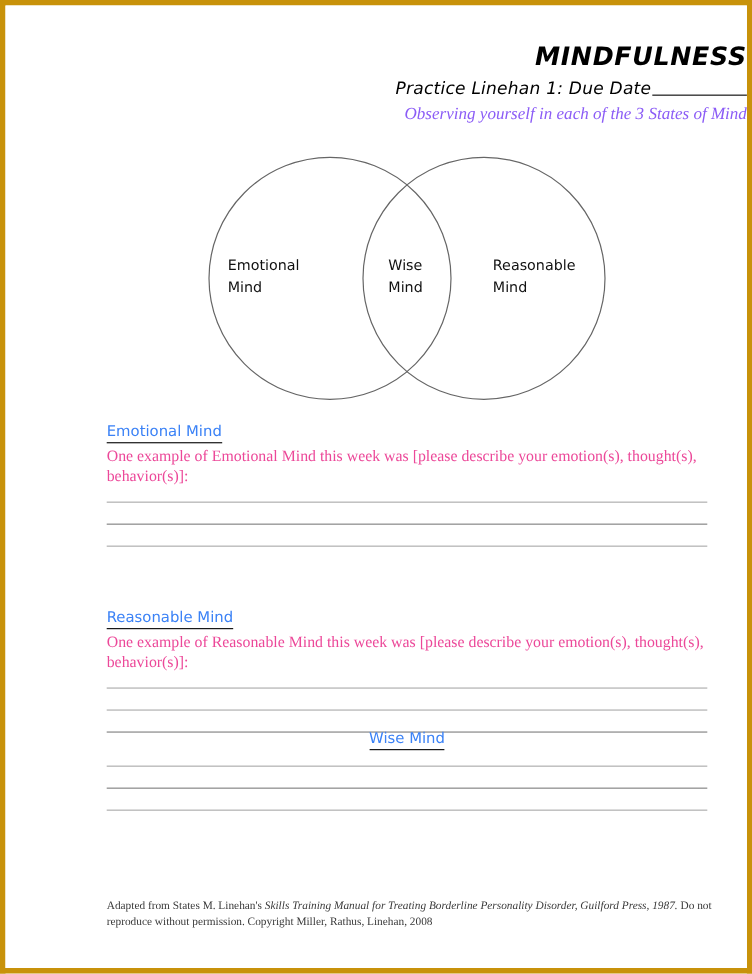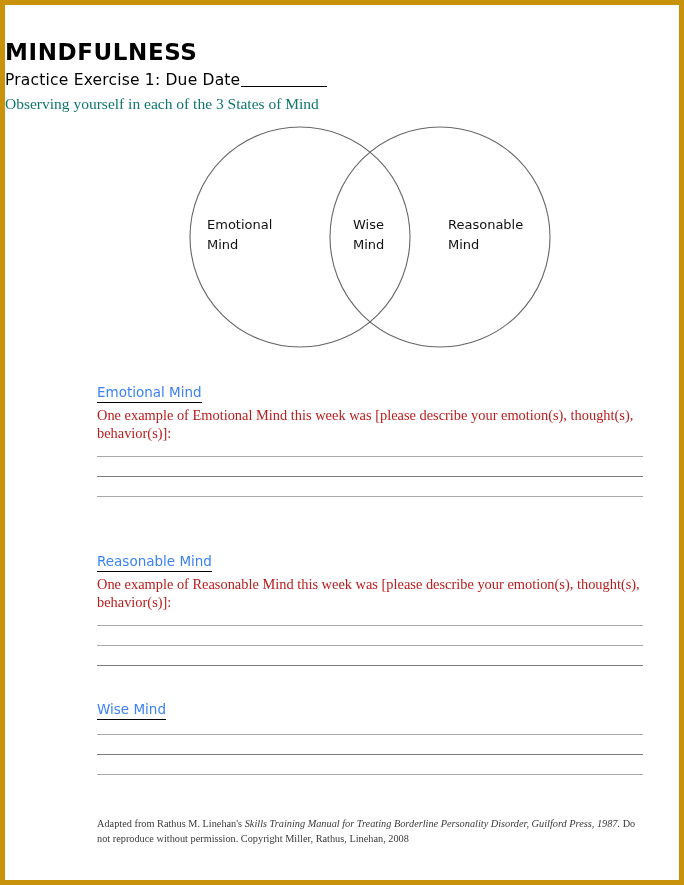--- a/index.html
+++ b/index.html
@@ -41,21 +41,22 @@
     height: 875px;
     background: #ffffff;
   }
 
   
   .header {
     position: absolute;
     left: 0;
     top: 0;
     width: 674px;
-    text-align: left;
+    text-align: right;
+    font-style: italic;
   }
   .doc-title {
     font-family: "DejaVu Sans", sans-serif;
     font-weight: bold;
     font-size: 23px;
     letter-spacing: 0.6px;
     margin: 36px 0 0 0;
     line-height: 1;
     color: #000000;
   }
@@ -73,29 +74,29 @@
     width: 86px;
     border-bottom: 1.6px solid #000000;
     vertical-align: -2px;
     margin-left: 1px;
   }
   .subtitle-serif {
     font-family: "Liberation Serif", serif;
     font-size: 15.5px;
     margin-top: 6px;
     line-height: 1.15;
-    color: #0f766e;
+    color: #8b5cf6;
     white-space: nowrap;
   }
 
   
   .venn-wrap {
     position: absolute;
     left: 0;
-    top: 110px;
+    top: 126px;
     width: 674px;
     height: 245px;
   }
   .venn-svg { display: block; }
   .venn-label {
     font-family: "DejaVu Sans", sans-serif;
     font-size: 13px;
     fill: #111111;
   }
 
@@ -112,21 +113,21 @@
     display: inline-block;
     border-bottom: 1.4px solid #000000;
     padding-bottom: 1px;
     line-height: 1.15;
     margin: 0;
   }
   .section-prompt {
     font-family: "Liberation Serif", serif;
     font-size: 14.4px;
     line-height: 1.26;
-    color: #b91c1c;
+    color: #ec4899;
     margin: 3px 0 0 0;
   }
   .answer-lines {
     margin-top: 14px;
   }
   .answer-line {
     height: 0;
     border-bottom: 1px solid #a9a9a9;
     margin-bottom: 19px;
     width: 546px;
@@ -155,21 +156,21 @@
   <div class="frame-edge frame-top"></div>
   <div class="frame-edge frame-bottom"></div>
   <div class="frame-edge frame-left"></div>
   <div class="frame-edge frame-right"></div>
 
   <div class="sheet">
 
     <div class="header">
       <div class="doc-title">MINDFULNESS</div>
       <div class="subtitle-line">
-        <span>Practice Exercise 1: Due Date</span><span class="due-blank"></span>
+        <span>Practice Linehan 1: Due Date</span><span class="due-blank"></span>
       </div>
       <div class="subtitle-serif">Observing yourself in each of the 3 States of Mind</div>
     </div>
 
     <div class="venn-wrap">
       <svg class="venn-svg" width="674" height="245" viewBox="0 0 674 245">
         <circle cx="295" cy="122" r="110" fill="none" stroke="#666666" stroke-width="1.1"></circle>
         <circle cx="435" cy="122" r="110" fill="none" stroke="#666666" stroke-width="1.1"></circle>
 
         <text class="venn-label" x="202" y="114">Emotional</text>
@@ -196,27 +197,27 @@
     <div class="section" style="top:547px;">
       <div class="section-heading">Reasonable Mind</div>
       <p class="section-prompt">One example of Reasonable Mind this week was [please describe your emotion(s), thought(s), behavior(s)]:</p>
       <div class="answer-lines">
         <div class="answer-line"></div>
         <div class="answer-line"></div>
         <div class="answer-line strong"></div>
       </div>
     </div>
 
-    <div class="section" style="top:695px;">
+    <div class="section" style="top:657px;text-align:center;">
       <div class="section-heading">Wise Mind</div>
       <div class="answer-lines">
         <div class="answer-line"></div>
         <div class="answer-line strong"></div>
         <div class="answer-line"></div>
       </div>
     </div>
 
     <div class="footer">
-      <span>Adapted from Rathus M. Linehan's </span><em>Skills Training Manual for Treating Borderline Personality Disorder, Guilford Press, 1987.</em><span> Do not reproduce without permission. Copyright Miller, Rathus, Linehan, 2008</span>
+      <span>Adapted from States M. Linehan's </span><em>Skills Training Manual for Treating Borderline Personality Disorder, Guilford Press, 1987.</em><span> Do not reproduce without permission. Copyright Miller, Rathus, Linehan, 2008</span>
     </div>
 
   </div>
 </div>
 
 </body></html>

